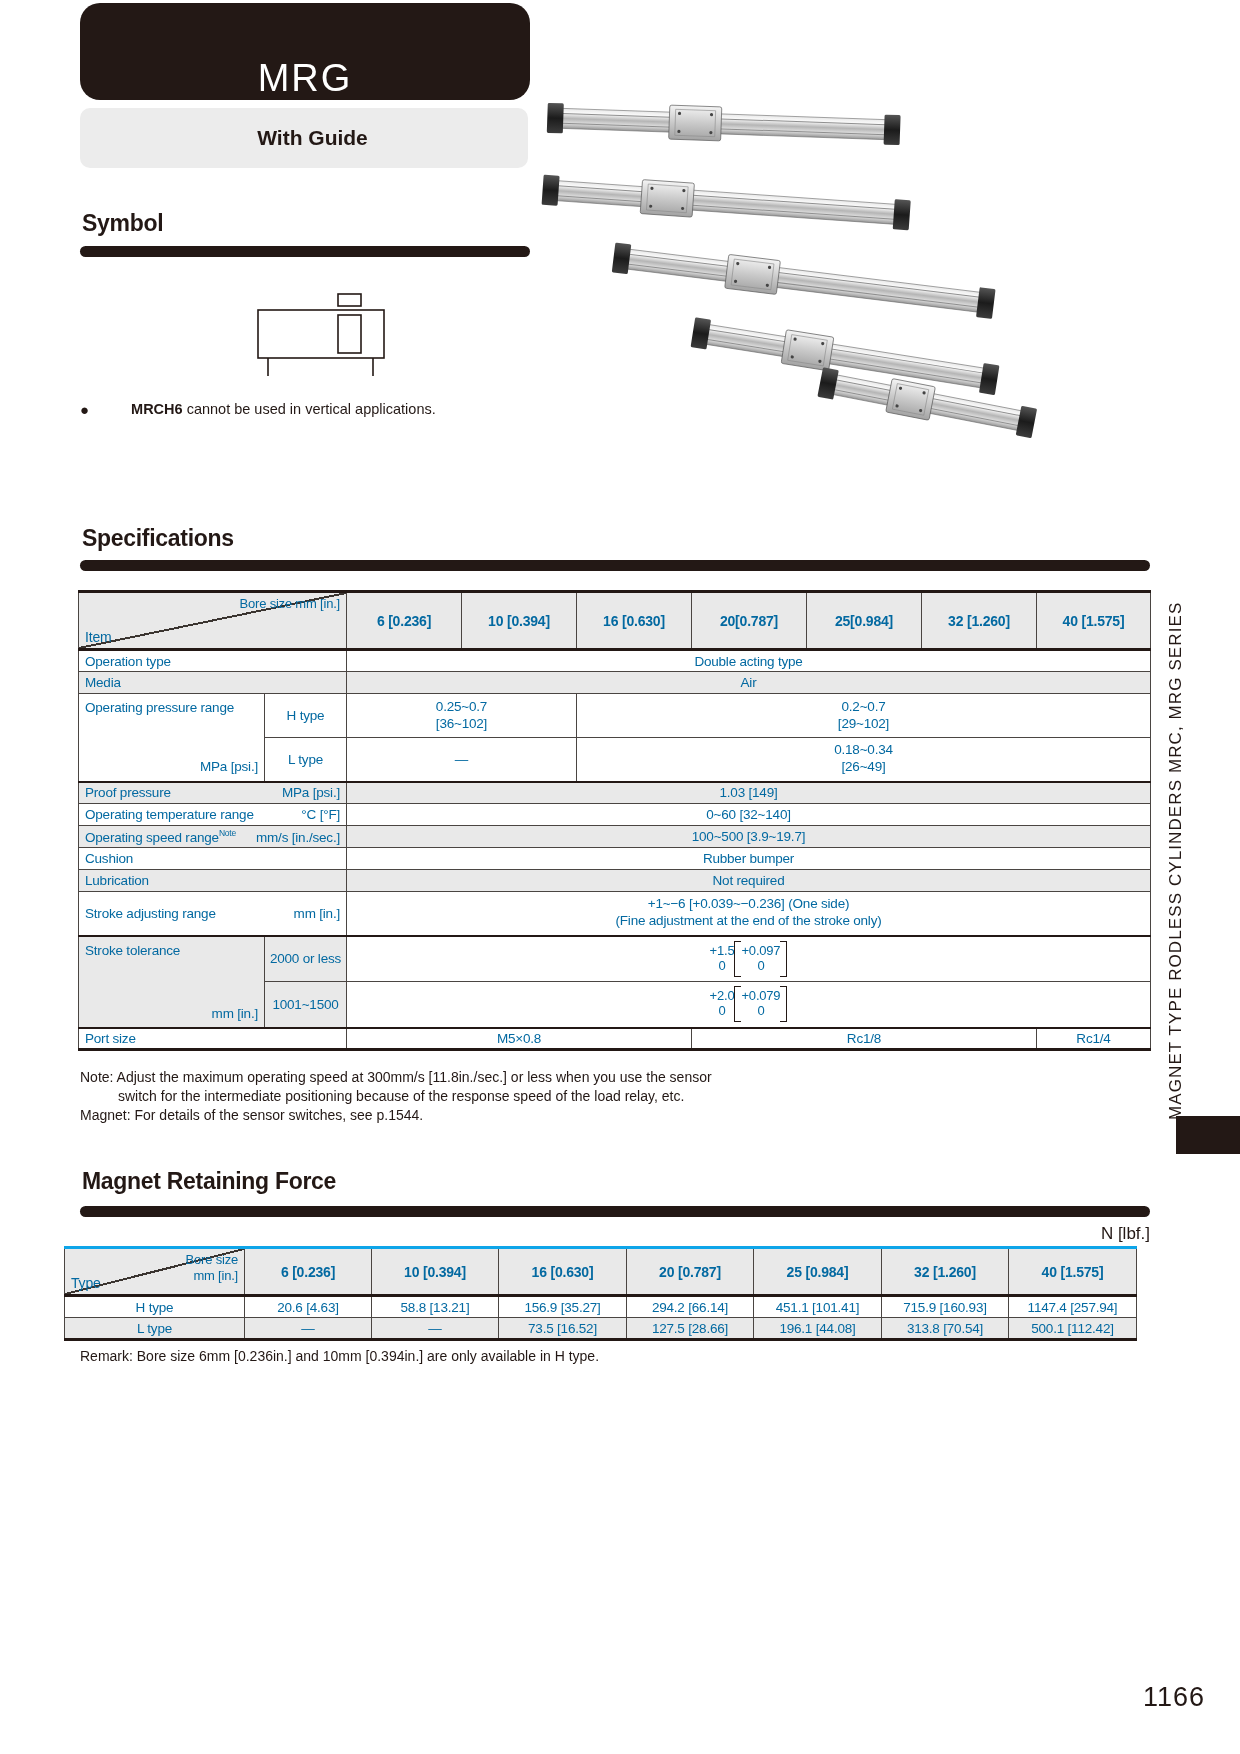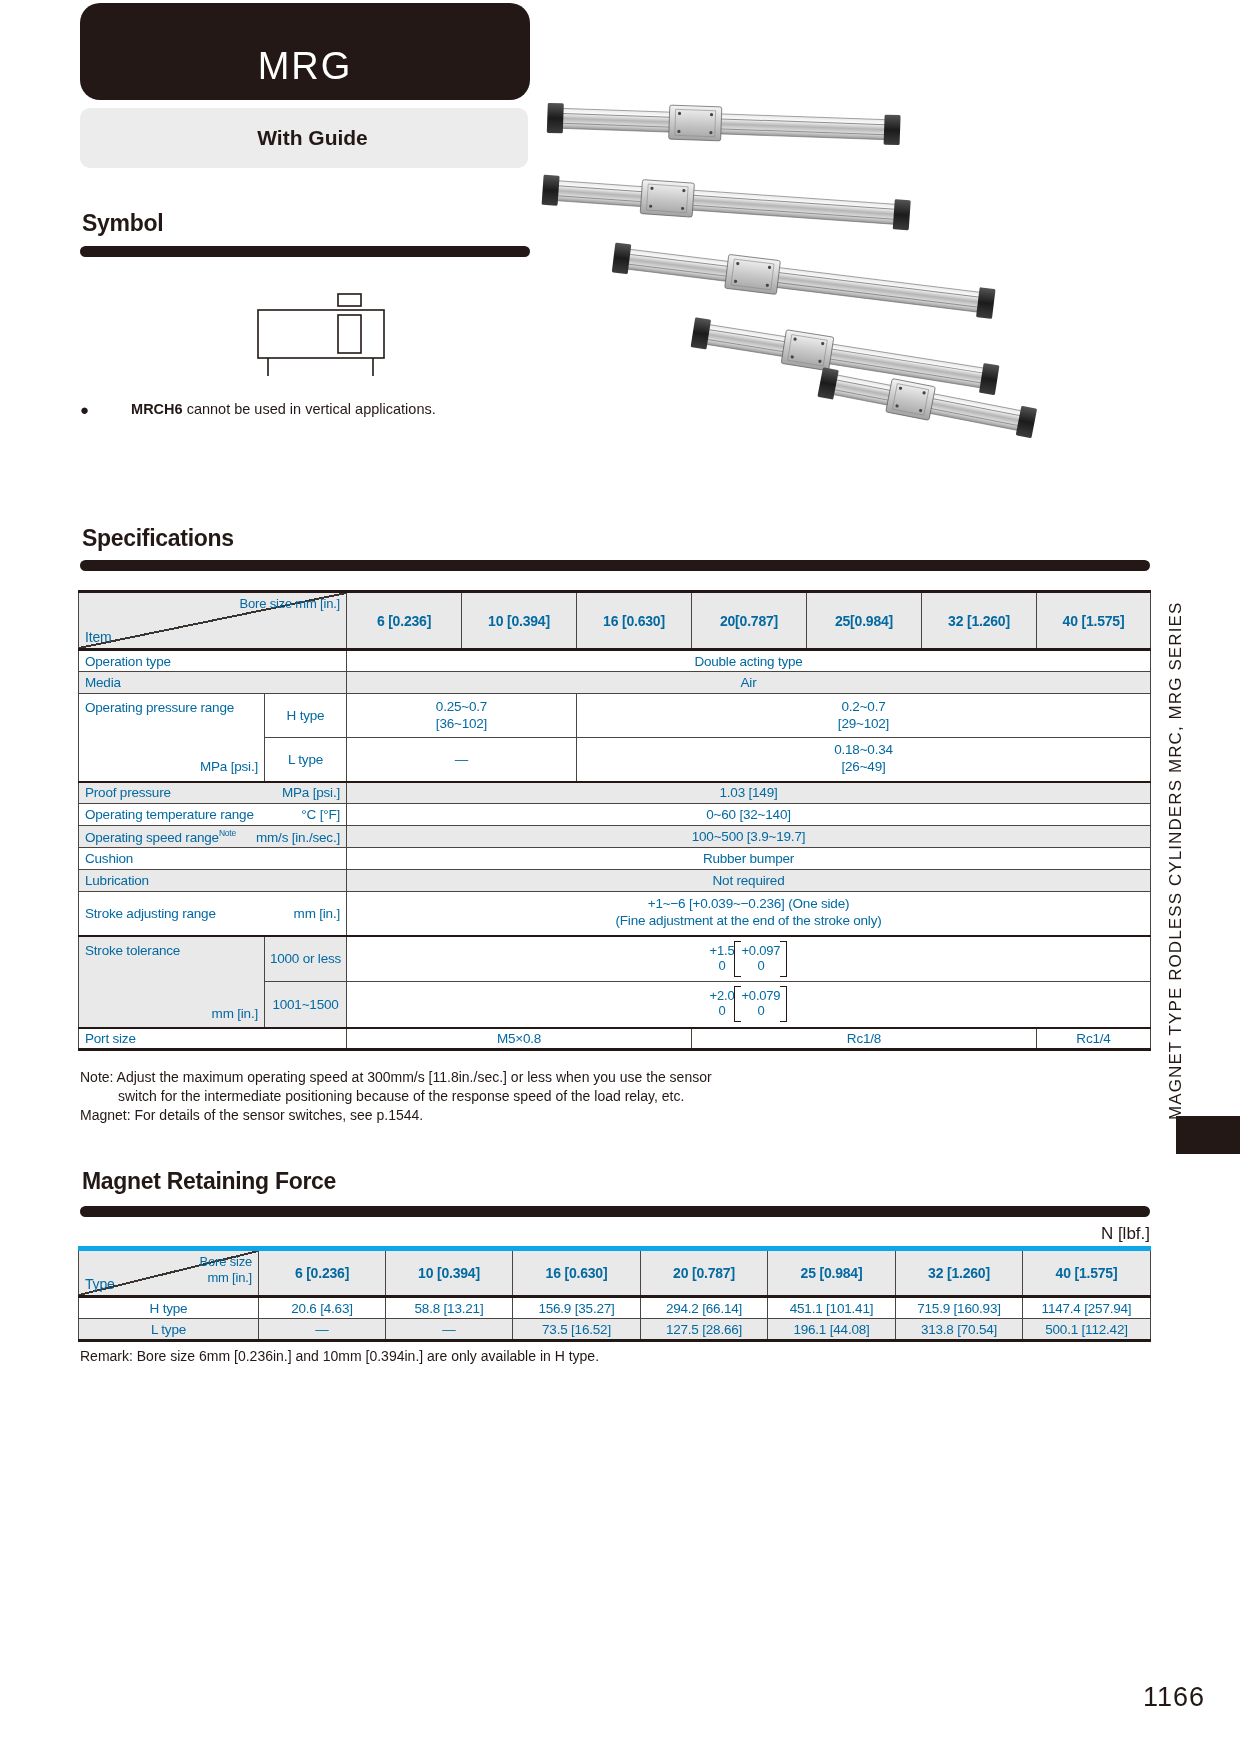--- a/index.html
+++ b/index.html
@@ -3,37 +3,37 @@
 <meta charset="utf-8">
 <style>
   * { margin:0; padding:0; box-sizing:border-box; }
   html,body { background:#fff; }
   body { font-family:"Liberation Sans","DejaVu Sans",sans-serif; color:#231815; }
   .page { position:relative; width:1240px; height:1754px; background:#fff; overflow:hidden; }
 
   
   .mrg-box { position:absolute; left:80px; top:3px; width:450px; height:97px;
     background:#231815; border-radius:20px; display:flex; align-items:flex-end; justify-content:center; }
-  .mrg-box span { color:#fff; font-size:38px; letter-spacing:2px; padding-bottom:12px; font-weight:400; }
+  .mrg-box span { color:#fff; font-size:38px; letter-spacing:2px; font-weight:400; }
   .guide-box { position:absolute; left:80px; top:108px; width:448px; height:60px;
     background:#ececec; border-radius:10px; display:flex; align-items:center; justify-content:center;padding-left:17px; }
   .guide-box span { font-size:21px; font-weight:bold; }
 
   .section-title { position:absolute; font-size:23px; font-weight:bold; letter-spacing:-0.3px; }
   .bar { position:absolute; height:11px; background:#231815; border-radius:6px; }
 
   .note-line { position:absolute; left:80px; top:401px; font-size:14.5px; display:flex; align-items:center; gap:5px; }
   .note-line .bullet { font-size:15px; line-height:1; }
   .note-line b { font-weight:bold;margin-left:37px; }
 
   
   table { border-collapse:collapse; table-layout:fixed; width:1072px; font-size:13.5px; letter-spacing:-0.2px; color:#0369a1; }
   td { vertical-align:middle; text-align:center; border:1px solid #4a4542; padding:1px 3px; }
   .spec-table { position:absolute; left:78px; top:590px; border-top:3px solid #231815; border-bottom:3px solid #231815; }
-  .mrf-table  { position:absolute; left:78px; top:1246px; border-top:5px solid #0ea5e9; border-bottom:3px solid #231815; }
+  .mrf-table  { position:absolute; left:64px; top:1246px; border-top:3px solid #0ea5e9; border-bottom:3px solid #231815; }
   tr.hdr td { border-bottom:3px solid #231815; background:#e9e9e9; font-weight:bold; font-size:14px; }
   .gray { background:#e9e9e9; }
   .h22 { height:22px; } .h44 { height:44px; } .h46 { height:46px; } .h58 { height:58px; } .h48 { height:48px; }
   td.lab { text-align:left; padding-left:6px; }
   td.thick-top { border-top:2px solid #231815; }
   .lblflex { display:flex; justify-content:space-between; align-items:baseline; }
   .lblflex .unit { padding-right:3px; white-space:nowrap; }
   .lblcol { display:flex; flex-direction:column; justify-content:space-between; height:100%; padding:4px 3px 4px 0; }
   .lblcol .unit { align-self:flex-end; }
   sup.tiny { font-size:8.5px; vertical-align:super; }
@@ -283,21 +283,21 @@
       <td colspan="7" class="prewrap">+1~−6 [+0.039~−0.236] (One side)
 (Fine adjustment at the end of the stroke only)</td>
     </tr>
     <tr class="h46">
       <td class="lab gray thick-top" rowspan="2">
         <div class="lblcol" style="height:86px;">
           <span>Stroke tolerance</span>
           <span class="unit">mm [in.]</span>
         </div>
       </td>
-      <td class="gray thick-top">1000 or less</td>
+      <td class="gray thick-top">2000 or less</td>
       <td class="thick-top" colspan="7">
         <div class="tol">
           <span class="stack">
                 <span>+1.5</span>
                 <span>0</span>
               </span>
           <span class="brk brk-l"></span>
           <span class="stack">
                 <span>+0.097</span>
                 <span>0</span>

